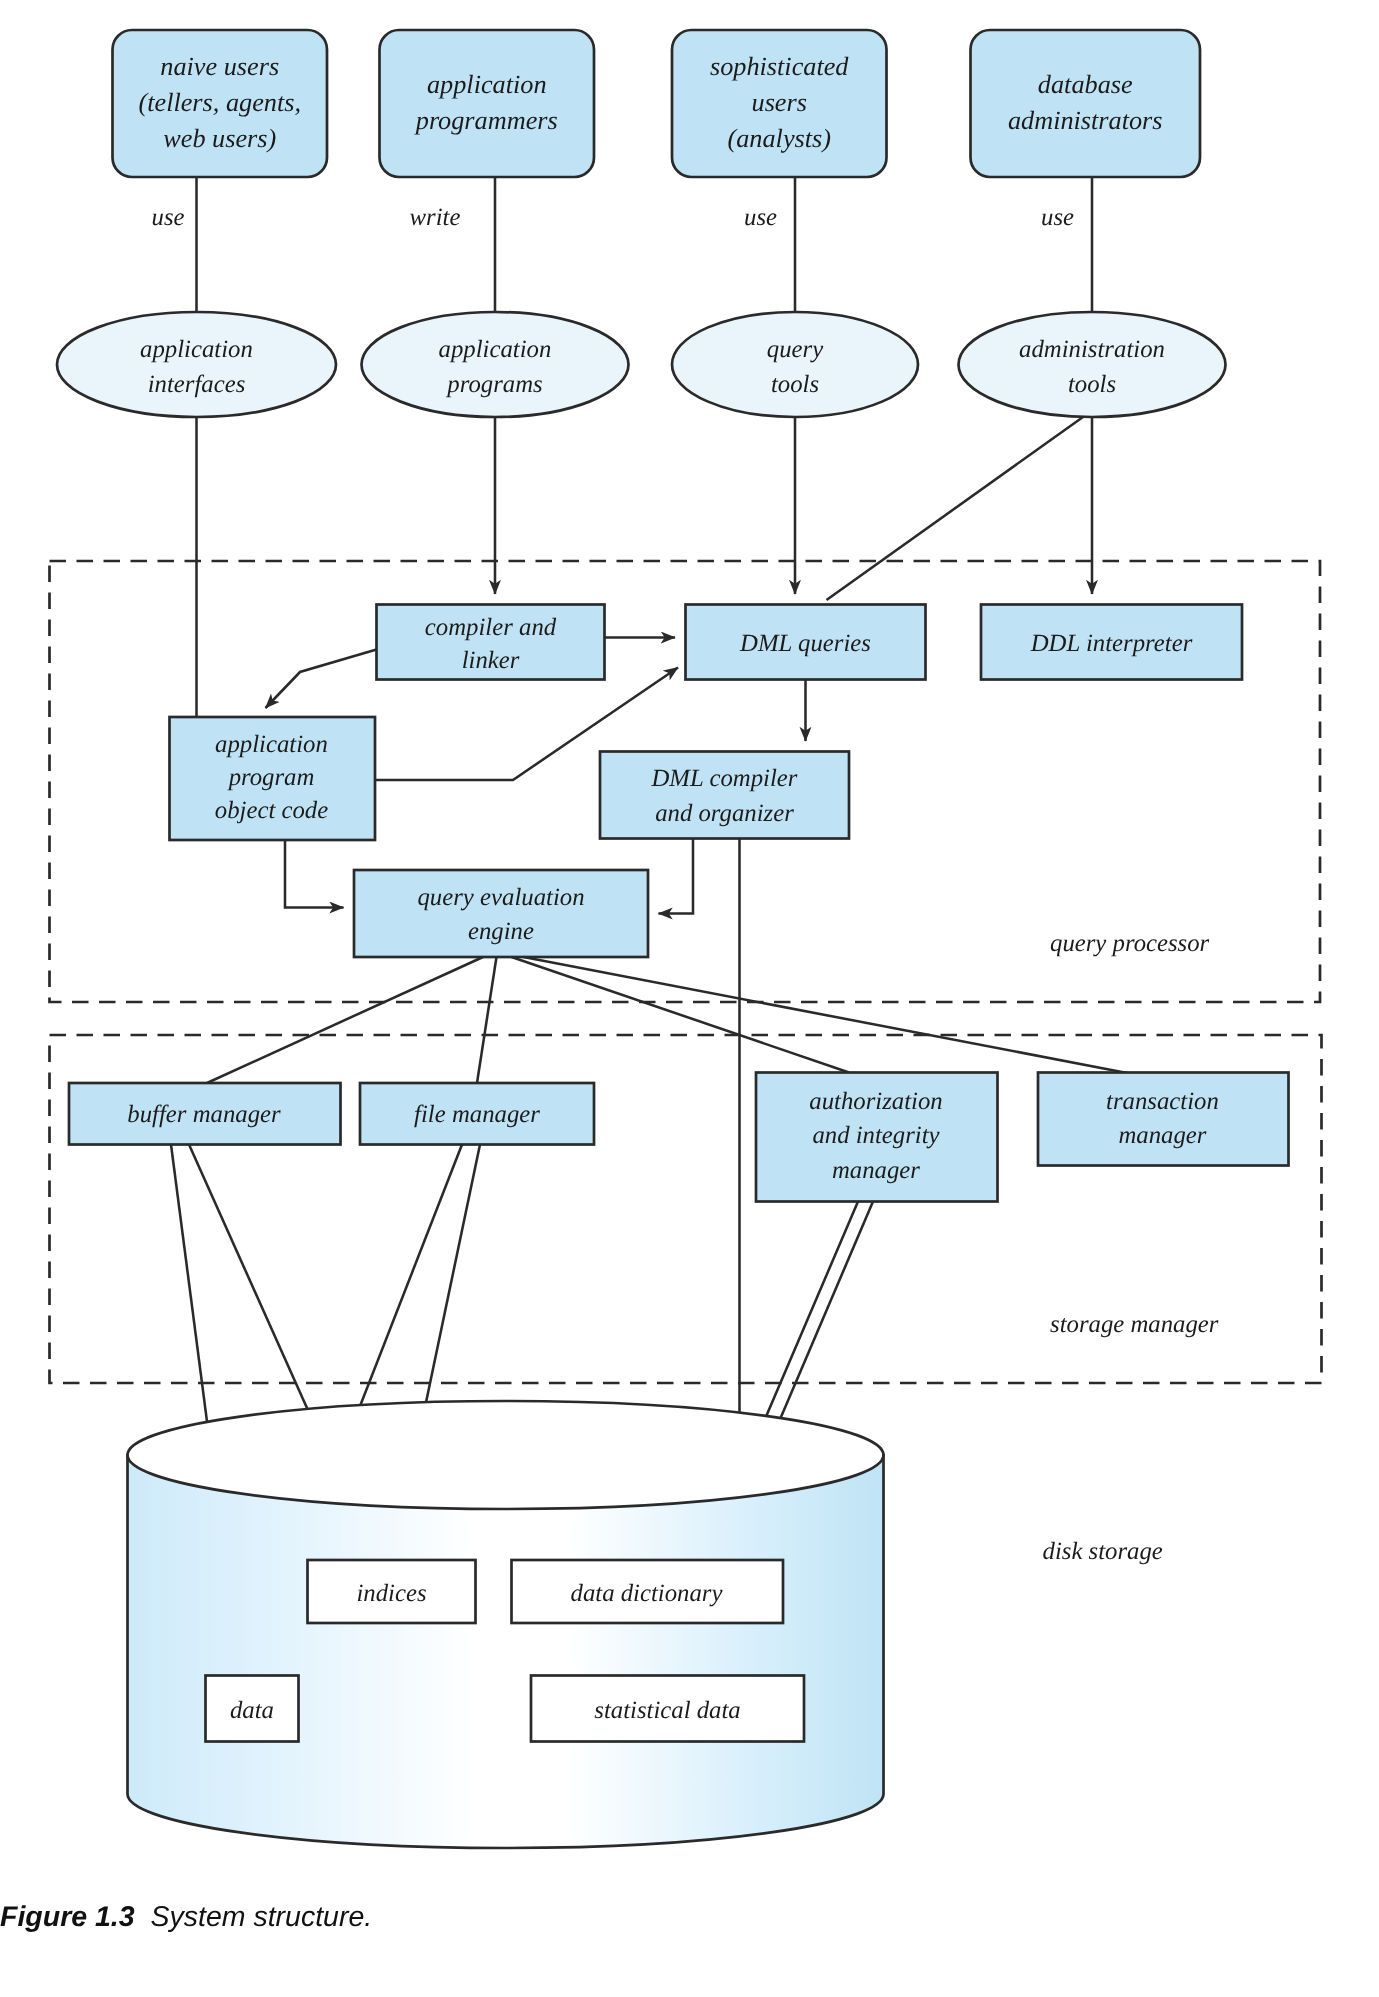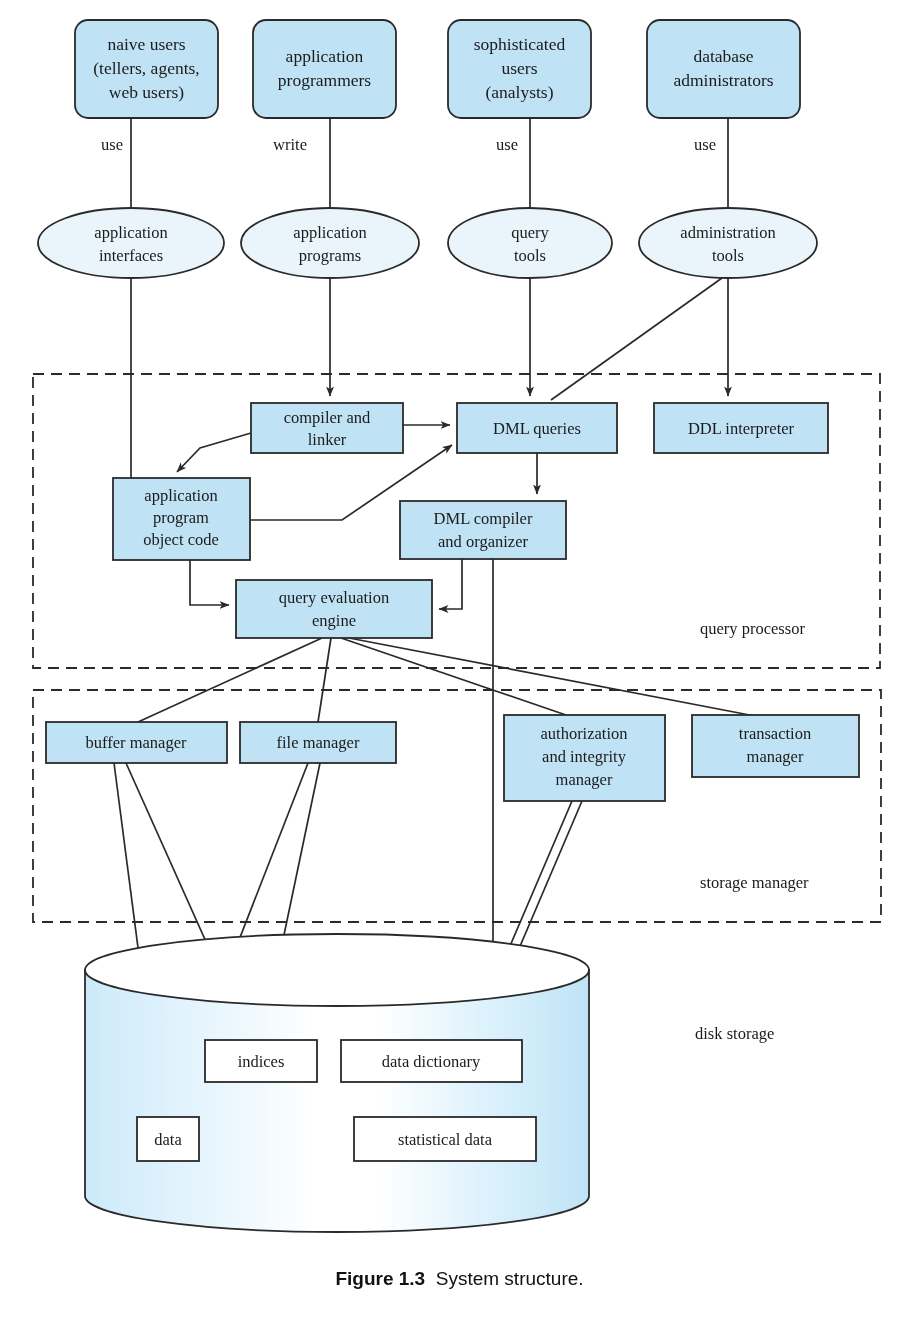--- a/index.html
+++ b/index.html
@@ -1,31 +1,31 @@
 <!DOCTYPE html>
 <html><head>
 <meta charset="utf-8">
 <style>
   html,body{margin:0;padding:0;background:#ffffff;}
   body{width:919px;height:1331px;font-family:"Liberation Serif",serif;}
-  #root{position:relative;width:919px;height:1331px;overflow:hidden;}
+  #root{position:relative;width:919px;height:1331px;overflow:hidden;font-style:italic;}
   svg{display:block;}
   .dtext{font-family:"Liberation Serif",serif;fill:#1b1b1b;text-anchor:middle;}
   .t17{font-size:17.5px;}
   .t16{font-size:16.5px;}
   .edge-label{font-size:16.5px;}
   .region-label{font-size:16.5px;text-anchor:start;}
   .ln{stroke:#2a2a2a;stroke-width:1.7;fill:none;}
   .dash{stroke:#2a2a2a;stroke-width:1.8;fill:none;stroke-dasharray:11 7;}
   .bx{fill:#bfe3f5;stroke:#2a2a2a;stroke-width:1.8;}
   .bx-white{fill:#ffffff;stroke:#2a2a2a;stroke-width:1.8;}
   .ell{fill:#e9f4fb;stroke:#2a2a2a;stroke-width:1.8;}
   .cyl-side{stroke:#2a2a2a;stroke-width:1.8;}
   .cyl-top{fill:#ffffff;stroke:#2a2a2a;stroke-width:1.8;}
-  .caption{position:absolute;left:0;width:919px;text-align:center;
+  .caption{position:absolute;left:0;width:919px;text-align:left;
            font-family:"Liberation Sans",sans-serif;font-size:19px;color:#111;}
   .caption b{font-weight:bold;}
 </style>
 </head>
 <body>
 
 <div id="root">
 
 <svg width="919" height="1250" viewBox="0 0 919 1250">
   <defs>

